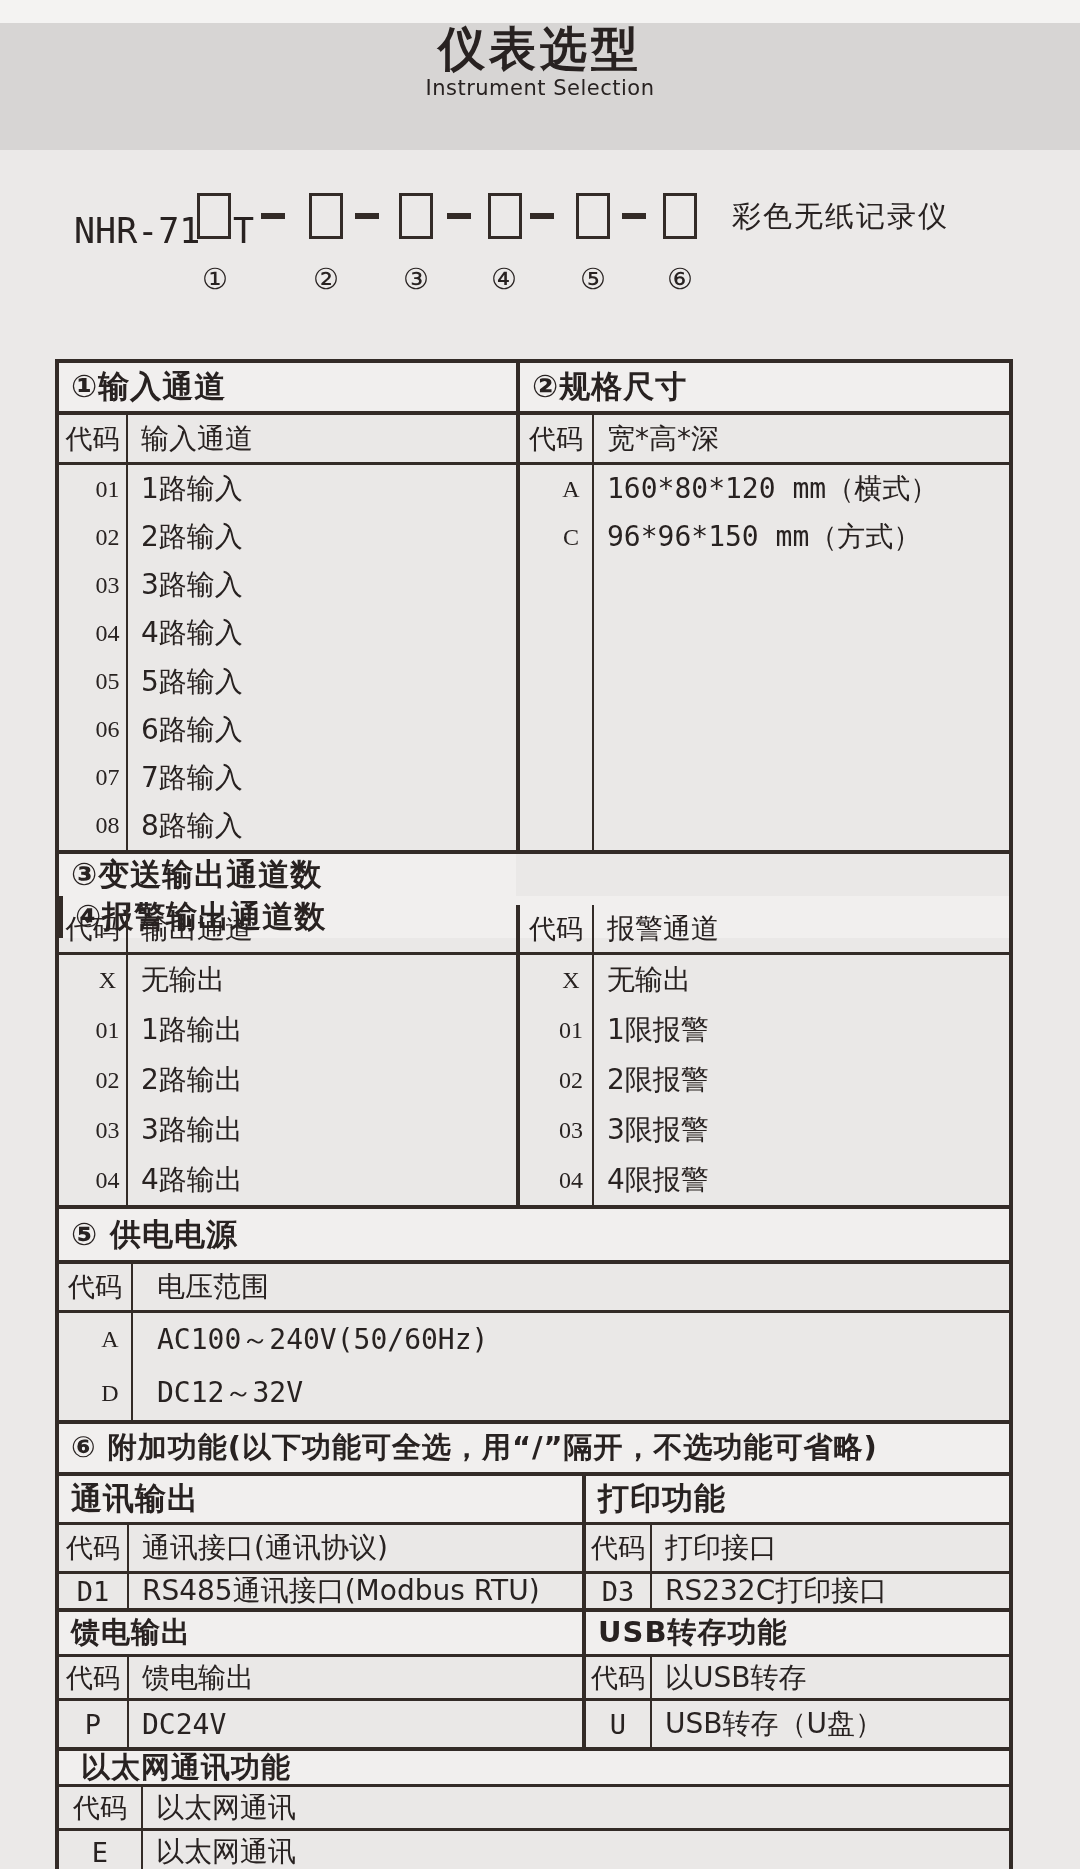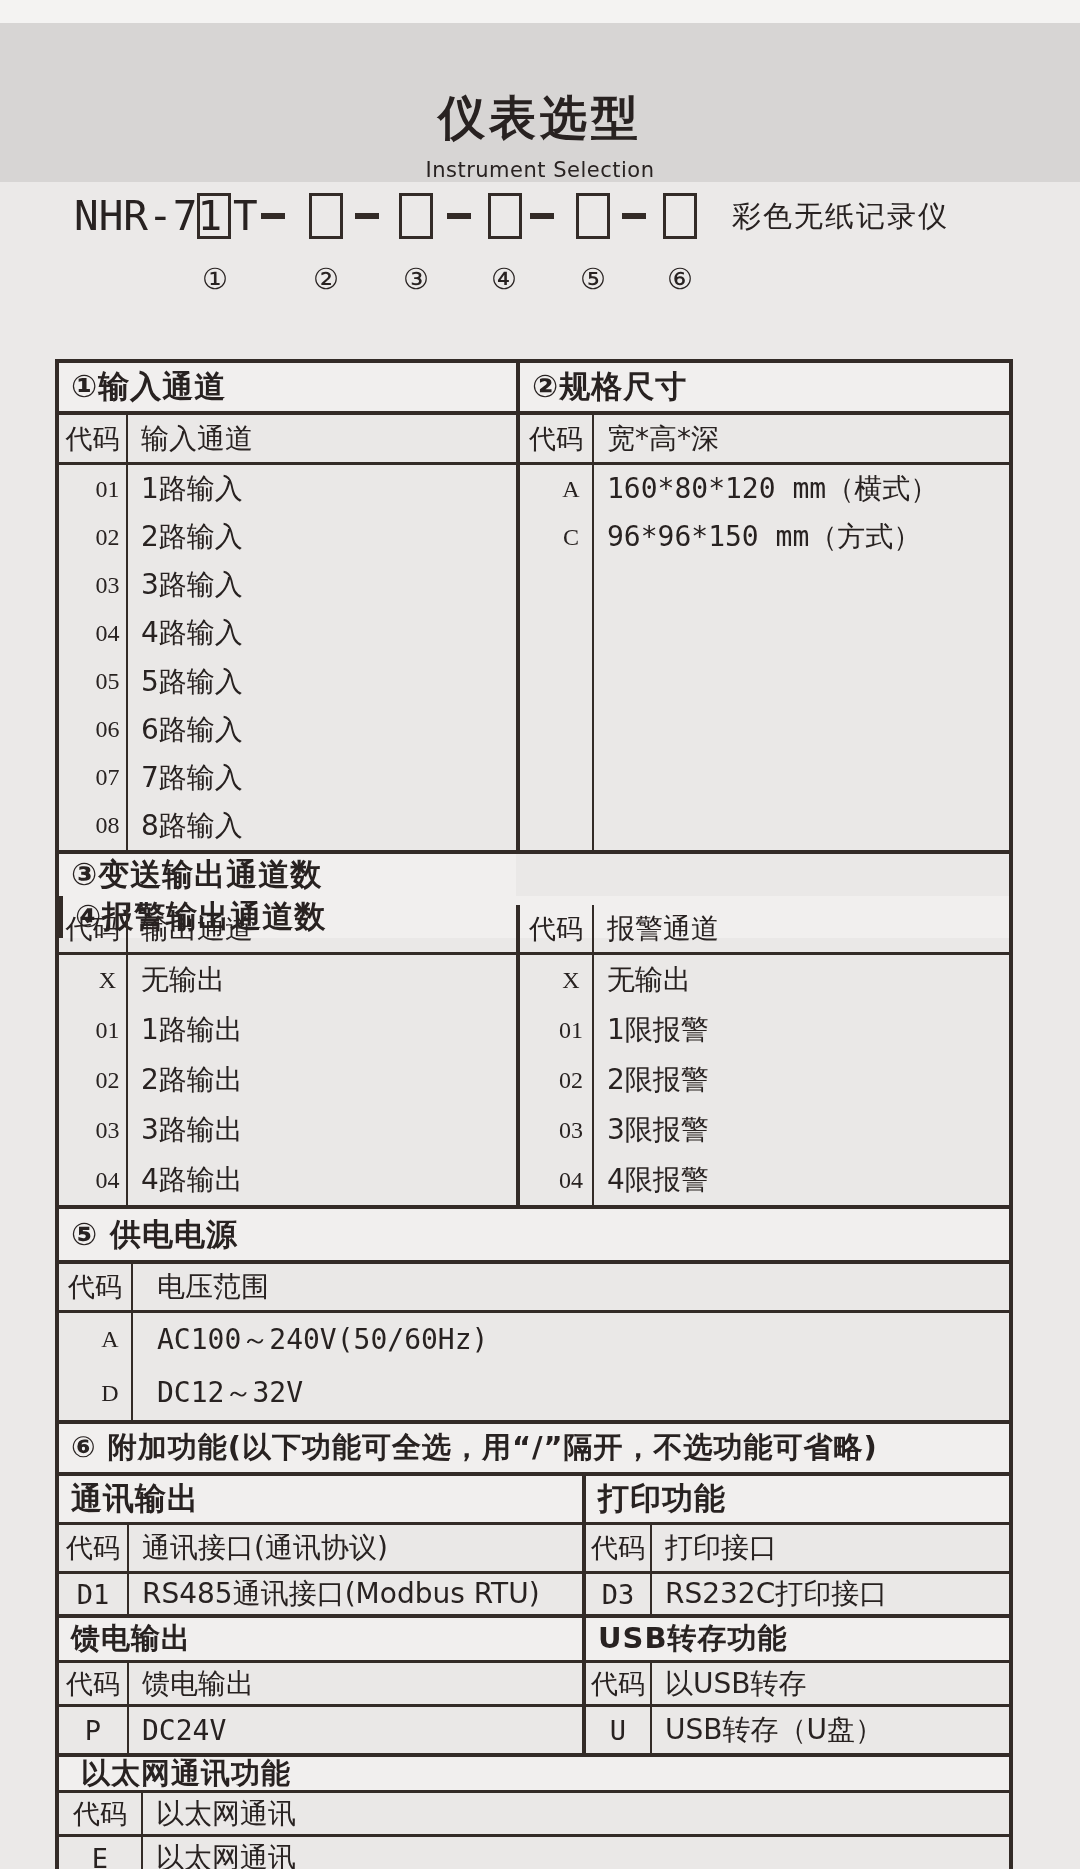--- a/index.html
+++ b/index.html
@@ -1,28 +1,28 @@
 <!DOCTYPE html>
 <html><head>
 <meta charset="utf-8">
 <style>
   :root{ --ln:#332b27; --txt:#282221; }
   html,body{margin:0;padding:0;}
   body{background:#ebe9e8;}
   .page{position:relative;width:1080px;height:1869px;background:#ebe9e8;
         font-family:"DejaVu Sans",sans-serif;color:var(--txt);overflow:hidden;}
   .topstrip{position:absolute;top:0;left:0;width:100%;height:23px;background:#f4f3f2;}
-  .banner{position:absolute;top:23px;left:0;width:100%;height:159px;background:#d7d5d4;
-          display:flex;flex-direction:column;align-items:center;justify-content:flex-end;}
+  .banner{position:absolute;top:23px;left:0;width:100%;height:127px;background:#d7d5d4;
+          display:flex;flex-direction:column;align-items:center;justify-content:flex-start;}
   .title{font-size:47px;font-weight:bold;letter-spacing:4px;line-height:1.1;}
-  .subtitle{font-size:21px;letter-spacing:.5px;margin-top:14px;}
+  .subtitle{font-size:21px;letter-spacing:.5px;margin-top:1px;}
 
   
-  .mtext{position:absolute;top:193px;height:46px;line-height:46px;
-         font-family:"DejaVu Sans Mono",monospace;font-size:41px;white-space:nowrap;text-align:center;}
+  .mtext{position:absolute;top:208px;height:46px;line-height:46px;
+         font-family:"DejaVu Sans Mono",monospace;font-size:35px;white-space:nowrap;text-align:center;}
   .mcjk{position:absolute;top:193px;height:46px;line-height:46px;font-size:29px;
         letter-spacing:2px;white-space:nowrap;}
   .mbox{position:absolute;top:193px;width:34px;height:46px;border:3px solid var(--ln);
         box-sizing:border-box;background:transparent;}
   .mdash{position:absolute;top:213px;width:24px;height:6px;background:var(--ln);}
   .poslbl{position:absolute;top:262px;font-size:29px;transform:translateX(-50%);}
 
   
   .tbl{position:absolute;left:55px;top:315px;width:958px;height:1546px;
        border:4px solid var(--ln);box-sizing:border-box;background:#eae8e7;
@@ -52,21 +52,21 @@
   .mono{font-family:"DejaVu Sans Mono",monospace;}
   .pl24{padding-left:24px;}
 
   .cw1{width:69px;} .cw2{width:74px;} .cw3{width:74px;}
   .cw4{width:70px;} .cw5{width:66px;} .cw6{width:84px;}
 
   .h-s1h{height:52px;} .h-s1s{height:50px;} .h-s1b{height:389px;}
   .h-s2h{height:51px;flex-direction:column;} .h-s2s{height:50px;} .h-s2b{height:254px;}
   .h-s5h{height:55px;} .h-s5s{height:49px;} .h-s5b{height:111px;}
   .h-s6h{height:52px;}
-  .h-b1h{height:49px;} .h-b1s{height:49px;} .h-b1r{height:44px;}
+  .h-b1h{height:49px;} .h-b1s{height:49px;} .h-b1r{height:38px;}
   .h-b2h{height:45px;} .h-b2s{height:44px;} .h-b2r{height:50px;}
   .h-b3h{height:36px;} .h-b3s{height:44px;} .h-b3r{height:42px;}
 </style>
 </head>
 <body>
 
 <div class="page">
   <div class="topstrip"></div>
 
   <div class="banner">

